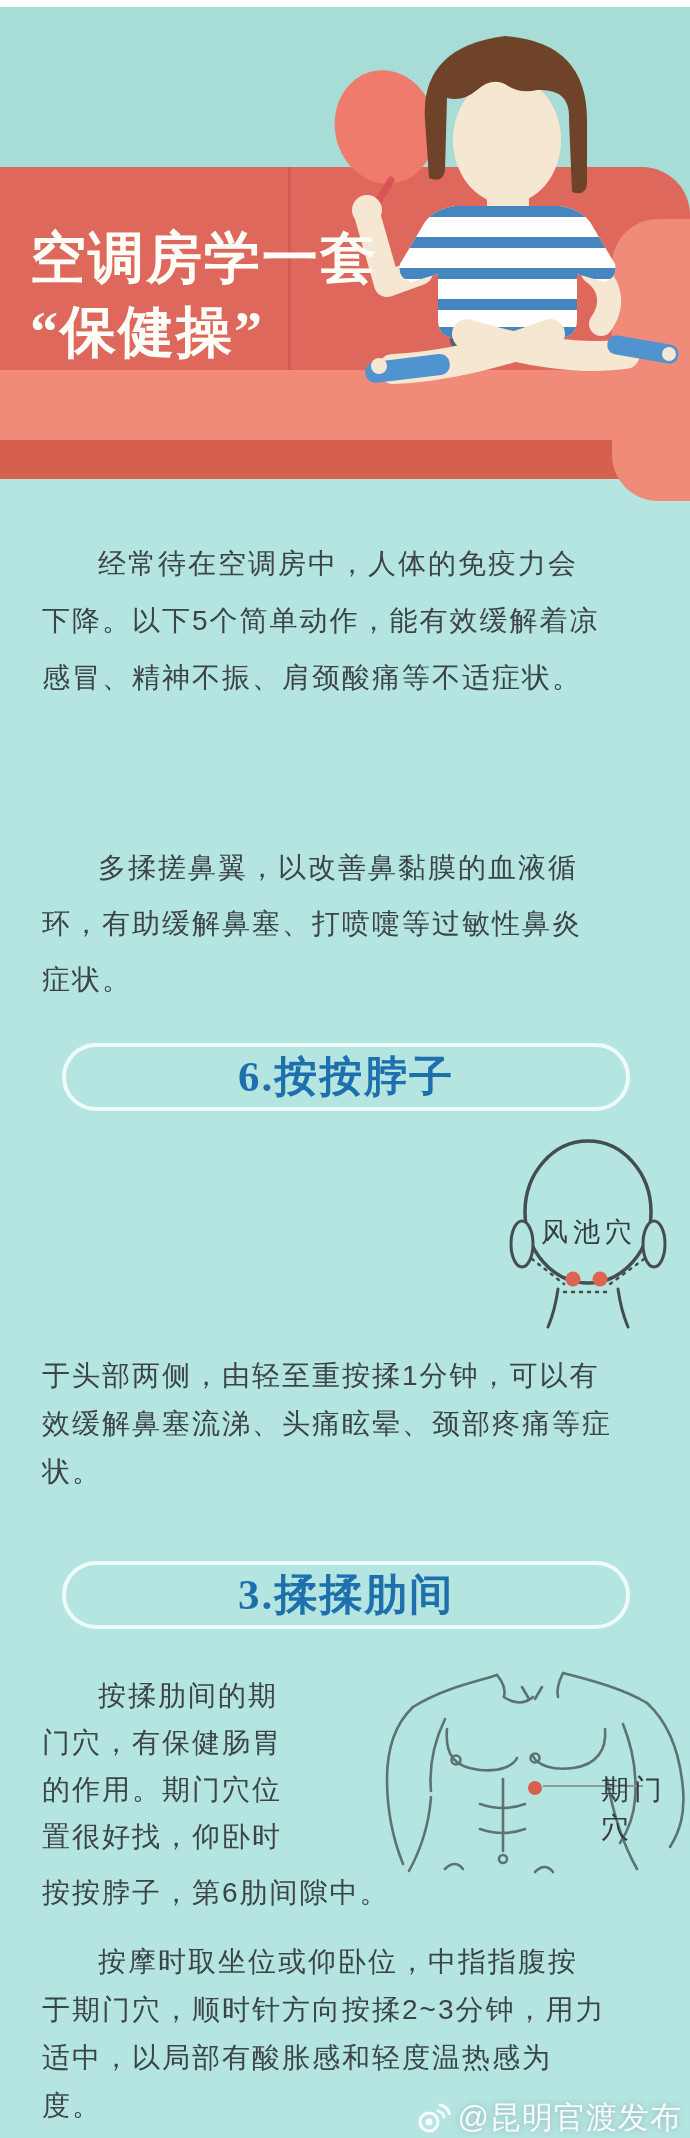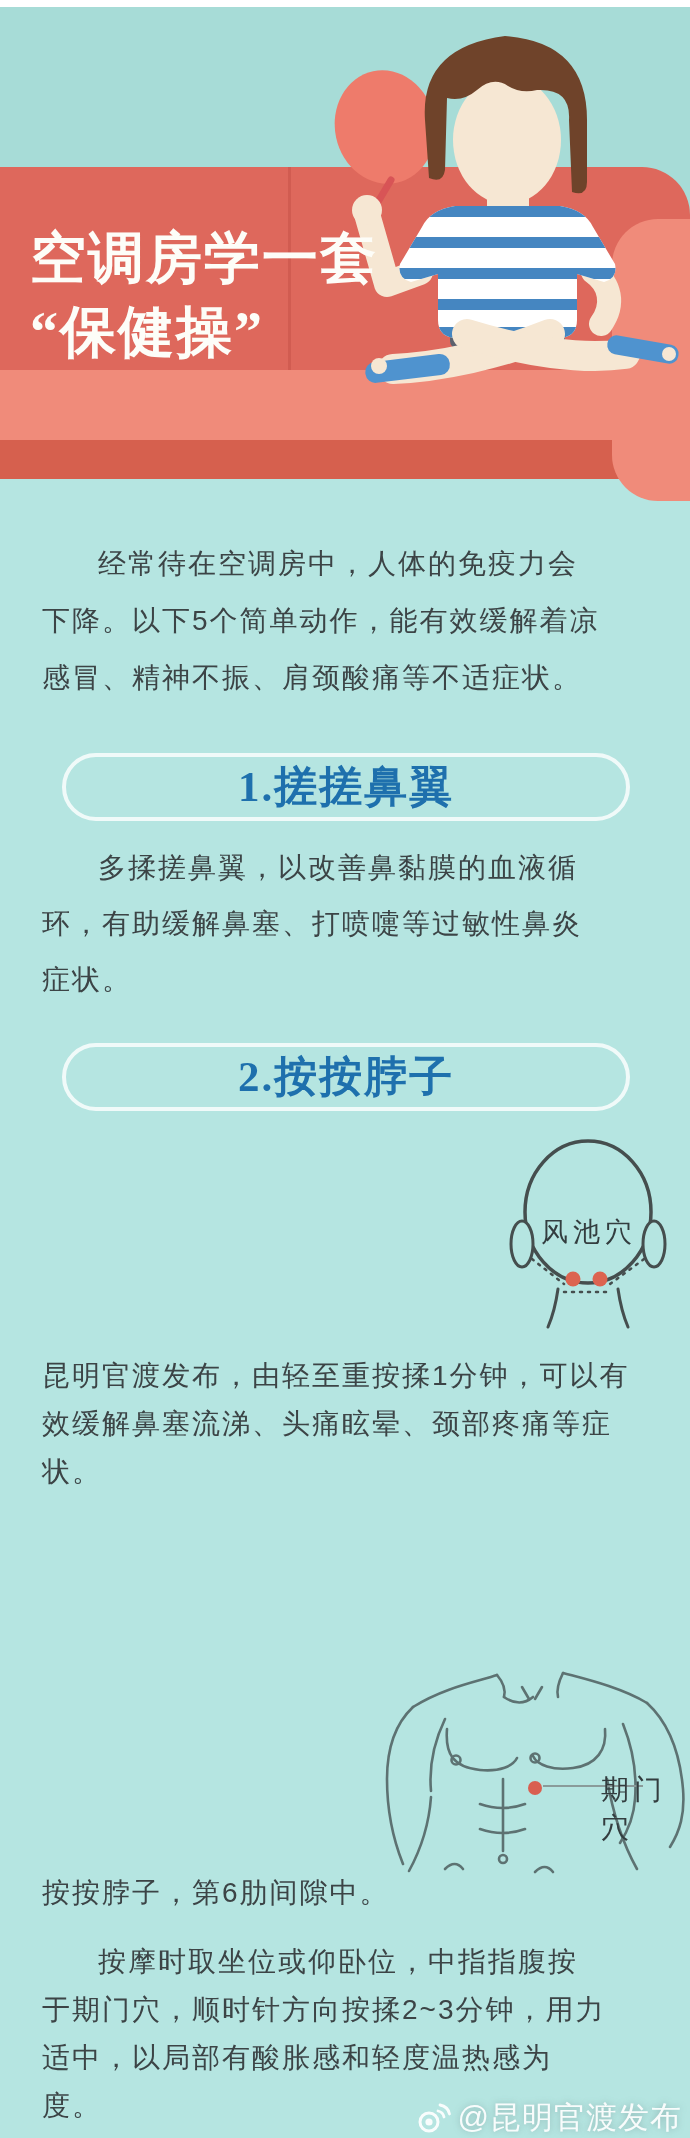--- a/index.html
+++ b/index.html
@@ -124,31 +124,28 @@
     <path d="M100 98 Q95 25 180 14 Q262 20 262 98 L262 160 Q262 175 247 170 L244 98 Q246 66 212 68 Q196 72 183 64 Q168 54 152 68 Q138 80 122 76 L120 148 Q118 162 104 156 Z" fill="#6f432a"></path>
   </svg>
 
   <div class="abs hero-title"><span>空调房学一套</span>
 <span>“保健操”</span></div>
 
   <div class="abs para intro indent">经常待在空调房中，人体的免疫力会
 下降。以下5个简单动作，能有效缓解着凉
 感冒、精神不振、肩颈酸痛等不适症状。</div>
 
-  <div class="abs pill pill1">
-    <span>1.搓搓鼻翼</span>
-  </div>
   <div class="abs para s1-p1 indent">多揉搓鼻翼，以改善鼻黏膜的血液循
 环，有助缓解鼻塞、打喷嚏等过敏性鼻炎
 症状。</div>
 
   <div class="abs pill pill2">
-    <span>2.按按脖子</span>
+    <span>6.按按脖子</span>
   </div>
-  <div class="abs para s2-p2">昆明官渡发布，由轻至重按揉1分钟，可以有
+  <div class="abs para s2-p2">于头部两侧，由轻至重按揉1分钟，可以有
 效缓解鼻塞流涕、头痛眩晕、颈部疼痛等症
 状。</div>
 
   <svg class="abs" style="left:498px;top:1120px;" width="175" height="205" viewBox="0 0 175 205">
     <ellipse cx="90" cy="85" rx="63" ry="71" fill="none" stroke="#454e4e" stroke-width="3.5"></ellipse>
     <ellipse cx="24" cy="117" rx="11" ry="23" fill="#b5e5e1" stroke="#454e4e" stroke-width="3"></ellipse>
     <ellipse cx="156" cy="117" rx="11" ry="23" fill="#b5e5e1" stroke="#454e4e" stroke-width="3"></ellipse>
     <g stroke="#454e4e" stroke-width="2.5" stroke-dasharray="2 6" stroke-linecap="round" fill="none">
       <path d="M34 132 L66 157"></path>
       <path d="M146 132 L112 157"></path>
@@ -156,20 +153,27 @@
     </g>
     <g stroke="#454e4e" stroke-width="3" fill="none" stroke-linecap="round">
       <path d="M60 162 C58 176 56 186 50 200"></path>
       <path d="M120 162 C122 176 124 186 130 200"></path>
     </g>
     <circle cx="75" cy="152" r="7.5" fill="#dc6450"></circle>
     <circle cx="102" cy="152" r="7.5" fill="#dc6450"></circle>
   </svg>
   <div class="abs diagram-label lbl-fengchi">风池穴</div>
 
+  <div class="abs pill pill3">
+    <span>3.揉揉肋间</span>
+  </div>
+  <div class="abs para s3-p1 indent">按揉肋间的期
+门穴，有保健肠胃
+的作用。期门穴位
+置很好找，仰卧时</div>
   <div class="abs para s3-tail">按按脖子，第6肋间隙中。</div>
   <div class="abs para s3-p2 indent">按摩时取坐位或仰卧位，中指指腹按
 于期门穴，顺时针方向按揉2~3分钟，用力
 适中，以局部有酸胀感和轻度温热感为
 度。</div>
 
   <svg class="abs" style="left:385px;top:1622px;" width="305" height="250" viewBox="0 0 305 250">
     <g stroke="#5d7272" stroke-width="2.6" fill="none" stroke-linecap="round">
 
       <path d="M28 78 C60 58 95 52 112 46"></path>

